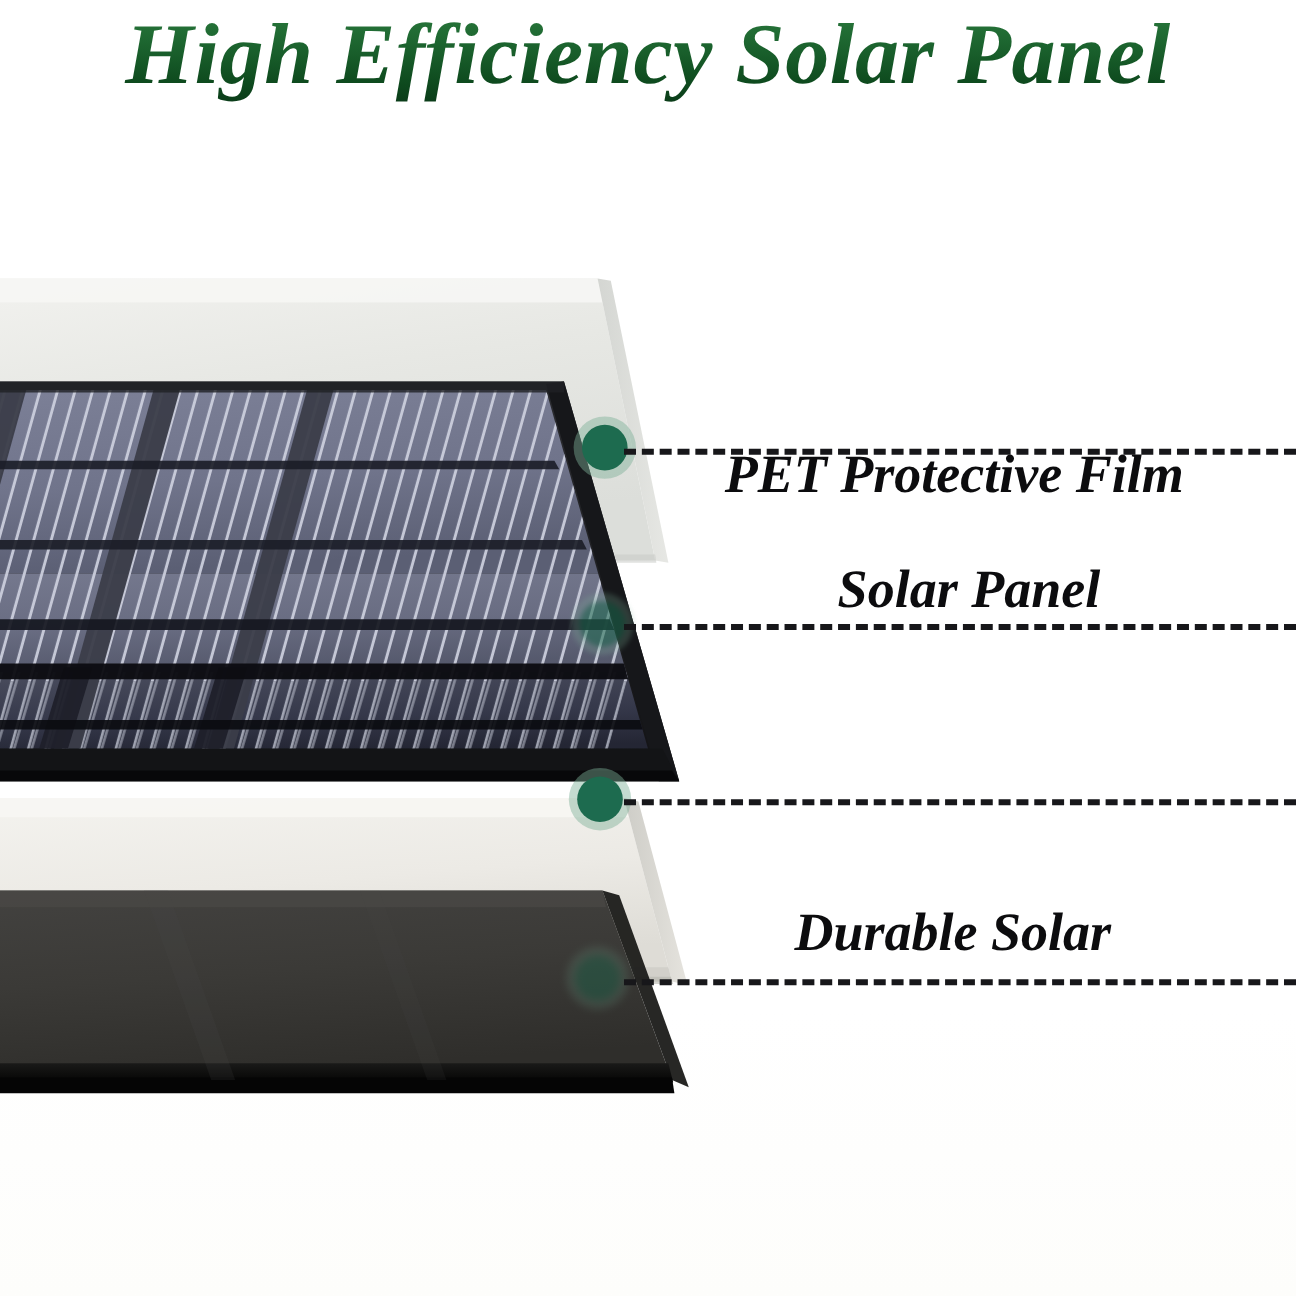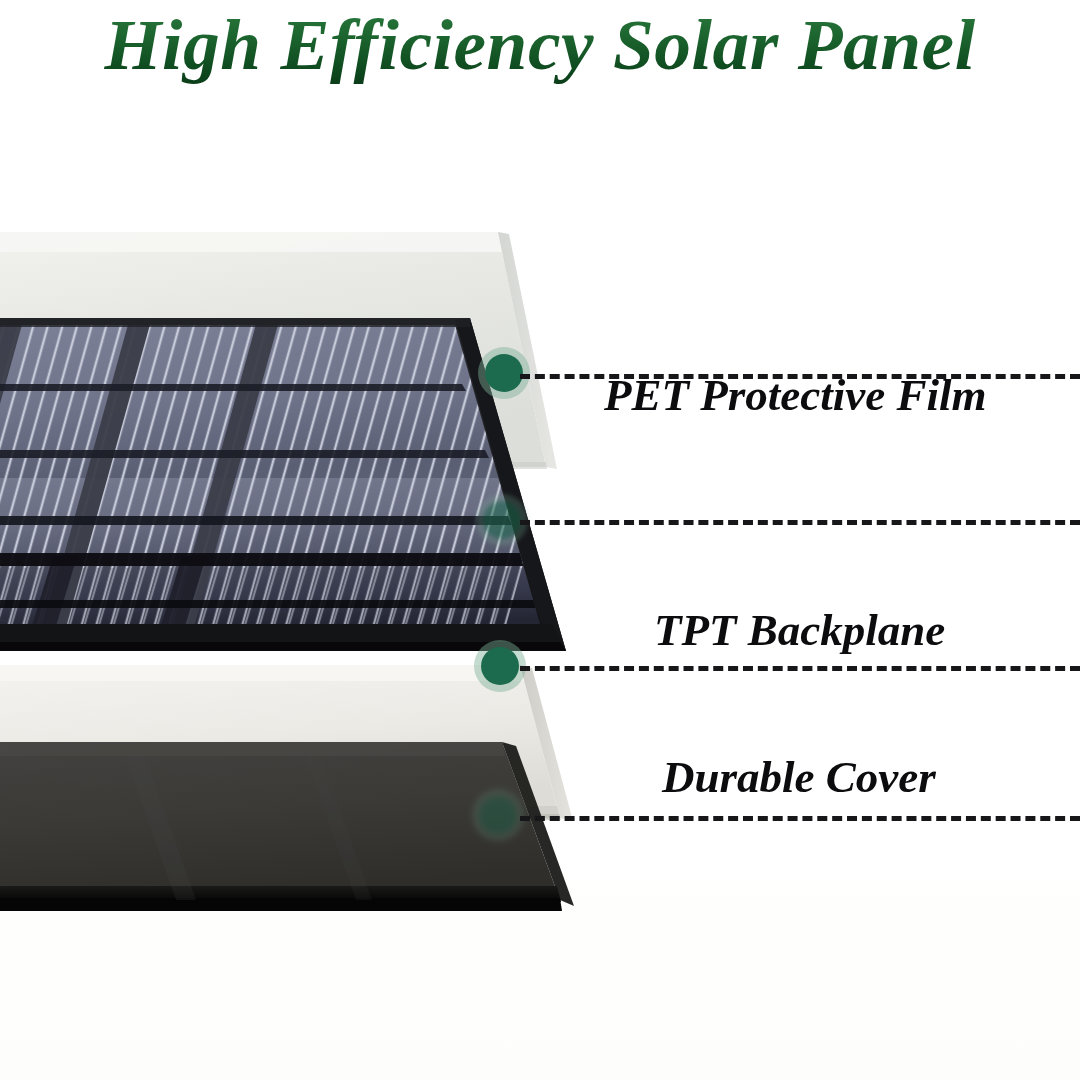--- a/index.html
+++ b/index.html
@@ -241,18 +241,18 @@
   <div class="marker" style="left:474px; top:640px;"></div>
   <div class="marker dim2" style="left:472px; top:789px;"></div>
 
   <div class="callout-line" style="left:520px; top:374px; width:560px;"></div>
   <div class="callout-line" style="left:520px; top:520px; width:560px;"></div>
   <div class="callout-line" style="left:520px; top:666px; width:560px;"></div>
   <div class="callout-line" style="left:520px; top:816px; width:560px;"></div>
 
   <div class="callout-label" style="left:604px; top:323px;margin-top:48px;">PET Protective Film</div>
 
-
-  <div class="callout-label" style="left:654px; top:606px;">TPT Backplane</div>
-
-  <div class="callout-label" style="left:662px; top:753px;">Durable Cover</div>
+  <div class="callout-label" style="left:698px; top:467px;">Solar Panel</div>
+
+
+  <div class="callout-label" style="left:662px; top:753px;">Durable Solar</div>
 
 </div>
 
 </body></html>

